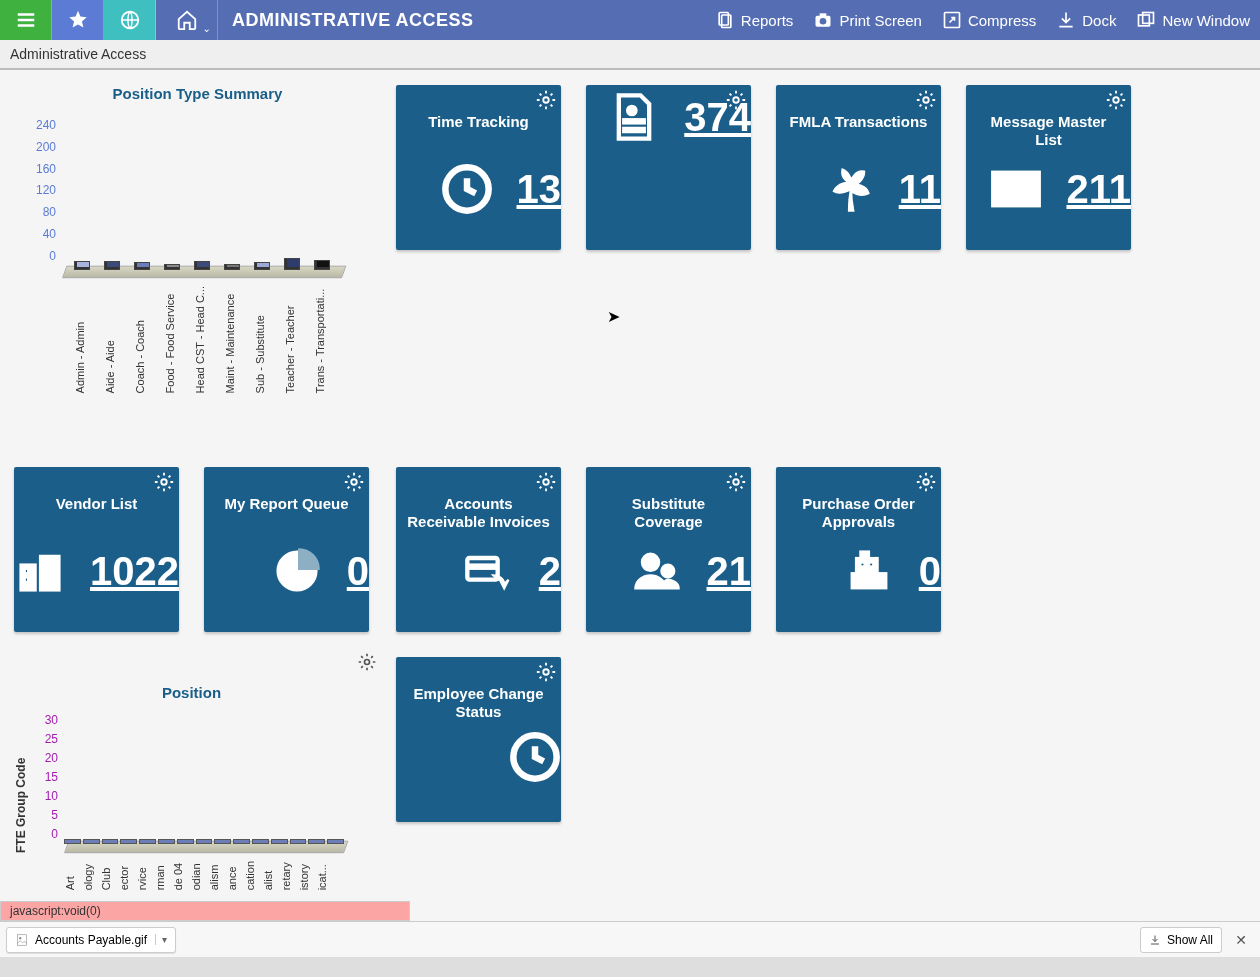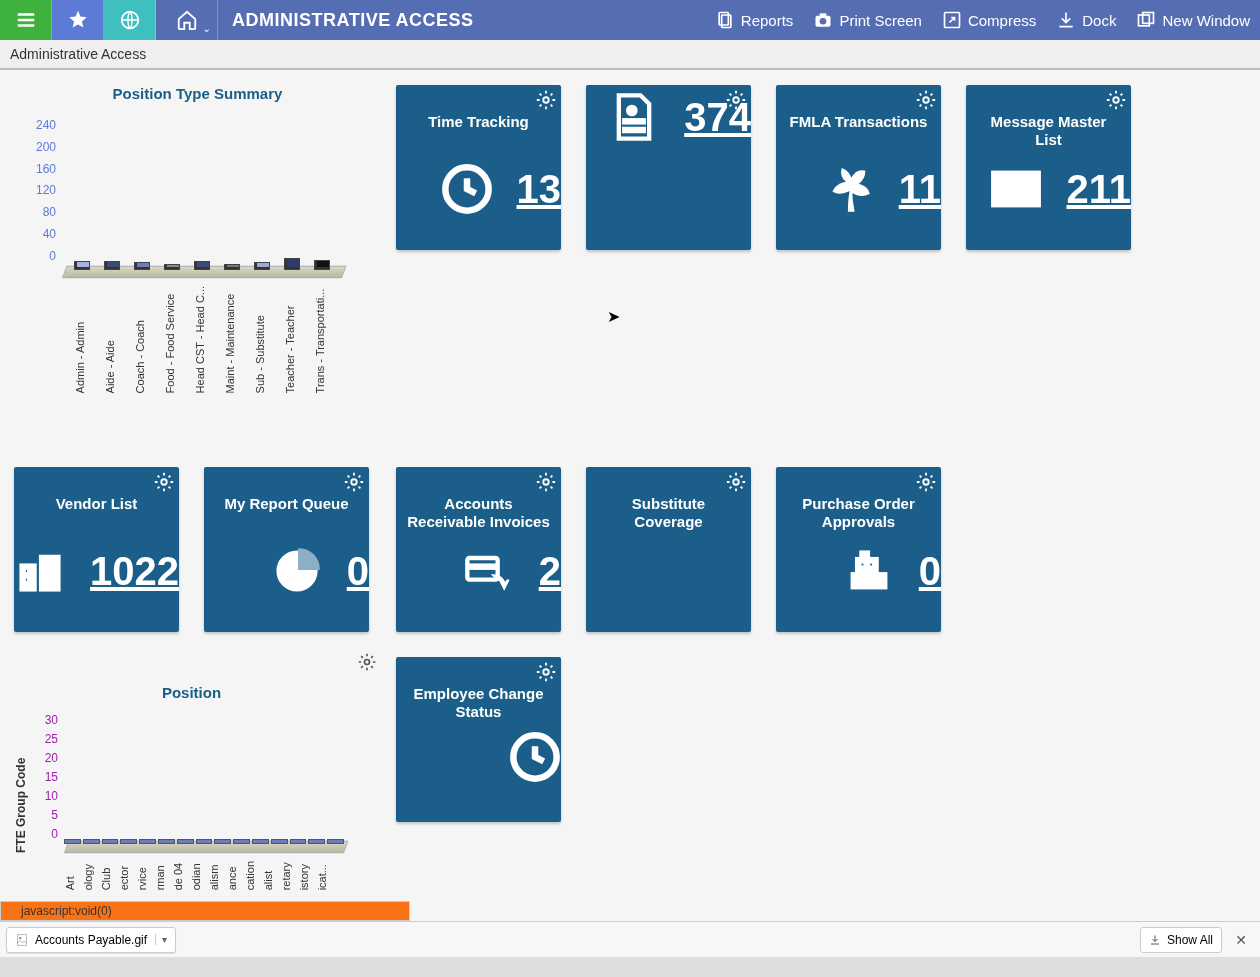--- a/index.html
+++ b/index.html
@@ -48,21 +48,21 @@
   .bar { position:absolute; bottom:8px; width:16px; background:#6c7db8; border:1px solid #444; box-shadow: 2px -2px 0 #333 inset; }
   .xlabels { position:absolute; left:0; right:0; display:flex; font-size:11px; color:#333; }
   .xlabels span { writing-mode: vertical-rl; transform: rotate(180deg); width:22px; text-align:left; white-space:nowrap; overflow:hidden; }
   .ylabel { writing-mode: vertical-rl; transform: rotate(180deg); font-size:12px; font-weight:bold; color:#333; }
 
   
   .tinybars { position:absolute; left:0; bottom:8px; right:0; height:6px; display:flex; gap:2px; }
   .tinybars i { flex:1; height:5px; background:#6c7db8; display:block; border:1px solid #555;}
 
   
-  .statusline { position:absolute; left:0; bottom:56px; width:410px; height:20px; background:#f97316; border:1px solid #ccc; font-size:12px; color:#333; padding:2px 20px;}
+  .statusline { position:absolute; left:0; bottom:56px; width:410px; height:20px; background:#fca5a5; border:1px solid #ccc; font-size:12px; color:#333; padding:2px 9px;}
   .dlbar { position:absolute; left:0; right:0; bottom:20px; height:36px; background:#f7f7f7; border-top:1px solid #ccc; display:flex; align-items:center; padding:0 6px; gap:6px;}
   .dlitem { background:#fff; border:1px solid #ccc; border-radius:3px; height:26px; display:flex; align-items:center; padding:0 8px; font-size:12px; gap:6px; box-shadow:0 1px 1px rgba(0,0,0,.1);justify-content:center;}
   .dlitem .dd { border-left:1px solid #ccc; padding-left:6px; margin-left:2px; font-size:10px; color:#666;}
   .dlbar .spacer{flex:1;}
   .showall { background:#fff; border:1px solid #ccc; border-radius:3px; height:26px; display:flex; align-items:center; padding:0 8px; font-size:12px; gap:6px;}
   .closex { width:26px; text-align:center; font-size:14px; color:#555; }
   .bottomstrip { position:absolute; left:0; right:0; bottom:0; height:20px; background:#dedede;}
 
   .cursor { position:absolute; left:607px; top:307px; font-size:16px; color:#000; pointer-events:none;}
 </style>
@@ -296,20 +296,30 @@
       <span class="big">2</span>
     </div>
   </div>
 
   <div class="tile" style="left:586px; top:397px;">
     <div class="gear"><svg viewBox="0 0 24 24">
           <circle cx="12" cy="12" r="3"></circle>
           <path d="M12 2v3M12 19v3M2 12h3M19 12h3M5 5l2 2M17 17l2 2M19 5l-2 2M7 17l-2 2"></path>
         </svg></div>
     <div class="ttitle">Substitute Coverage</div>
+    <div class="body">
+      <span class="iconwrap">
+          <svg viewBox="0 0 24 24" fill="#fff">
+            <circle cx="9" cy="8" r="4"></circle>
+            <circle cx="17" cy="12" r="3"></circle>
+            <path d="M2 20c0-4 4-6 7-6s7 2 7 6zM14 20c0-2 2-4 3-4s5 1 5 4z"></path>
+          </svg>
+        </span>
+      <span class="big">21</span>
+    </div>
   </div>
 
   <div class="tile" style="left:776px; top:397px;">
     <div class="gear"><svg viewBox="0 0 24 24">
           <circle cx="12" cy="12" r="3"></circle>
           <path d="M12 2v3M12 19v3M2 12h3M19 12h3M5 5l2 2M17 17l2 2M19 5l-2 2M7 17l-2 2"></path>
         </svg></div>
     <div class="ttitle">Purchase Order Approvals</div>
     <div class="body">
       <span class="iconwrap">

